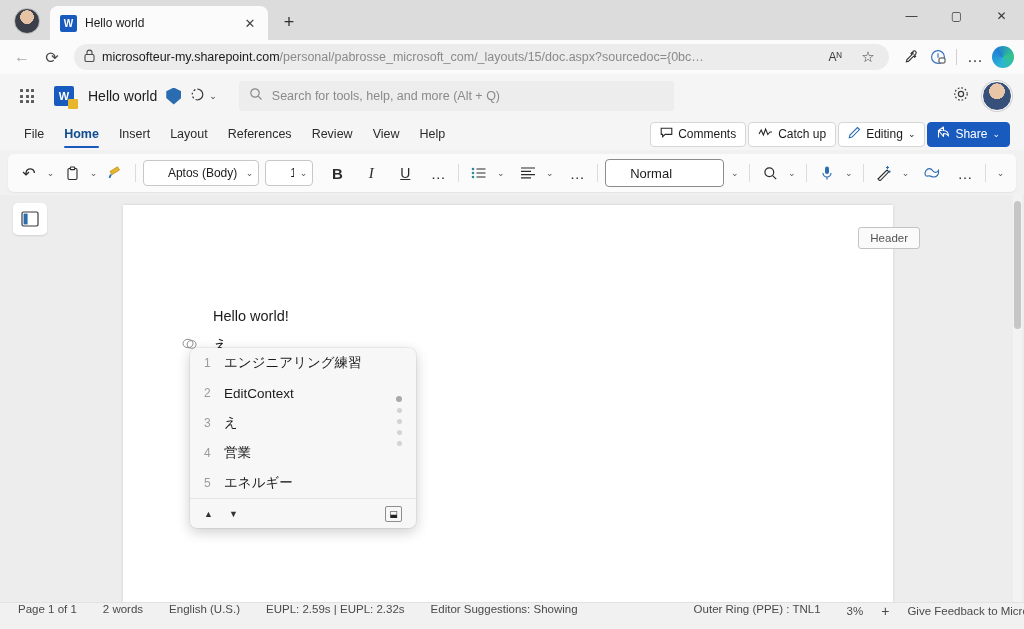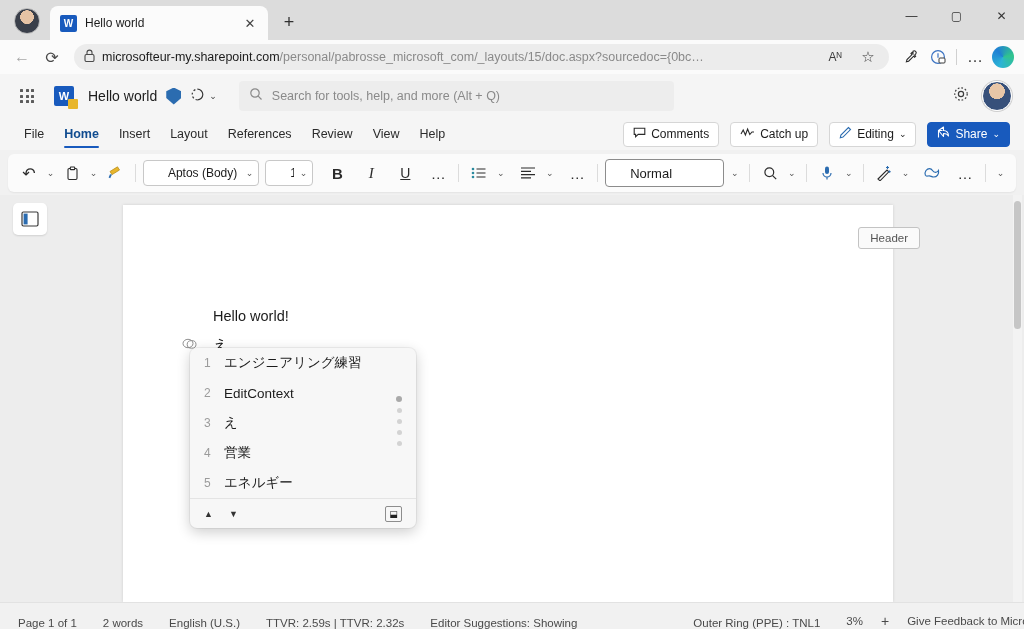--- a/index.html
+++ b/index.html
@@ -142,21 +142,21 @@
   }
   .rtab {
     font-size: 12.5px; color: #2b2b2b; padding: 4px 10px; border-radius: 4px;
     position: relative; white-space: nowrap;
   }
   .rtab.active { font-weight: bold; color: #0f4b8f; }
   .rtab.active::after {
     content: ""; position: absolute; left: 10px; right: 10px; bottom: -3px;
     height: 2px; background: #185abd; border-radius: 2px;
   }
-  .ribbon-right { margin-left: auto; display: flex; align-items: center; gap: 11px; }
+  .ribbon-right { margin-left: auto; display: flex; align-items: center; gap: 2px; }
   .rbtn {
     height: 25px; border: 1px solid #d6d6d6; border-radius: 4px; background: #fff;
     display: flex; align-items: center; gap: 5px; padding: 0 9px;
     font-size: 12px; color: #1b1b1b; white-space: nowrap;
   }
   .rbtn.primary { background: #185abd; border-color: #185abd; color: #fff; }
 
   
   .fmt-bar {
     position: absolute; left: 8px; top: 154px; width: 1008px; height: 38px;
@@ -253,21 +253,21 @@
     margin-left: auto; width: 17px; height: 16px;
     border: 1px solid #8d8d8d; border-radius: 2px;
     display: flex; align-items: center; justify-content: center;
     font-size: 9px; color: #222;
   }
 
   
   .statusbar {
     position: absolute; left: 0; bottom: 0; width: 1024px; height: 27px;
     background: #f1f1f1; border-top: 1px solid #e2e2e2;
-    display: flex; align-items: flex-end; padding: 0 18px; gap: 26px;
+    display: flex; align-items: flex-start; padding: 0 18px; gap: 26px;
     font-size: 11.5px; color: #4a4a4a; white-space: nowrap;
   }
   .status-right { margin-left: auto; display: flex; align-items: center; gap: 18px; }
   .zoom-plus { font-size: 14px; color: #4a4a4a; }
 
   
   .watermark {
     position: absolute; left: 712px; top: 578px;
     font-family: "Liberation Serif", "DejaVu Serif", serif;
     font-size: 38px; color: #e8232a; letter-spacing: 1px;
@@ -567,21 +567,21 @@
       <span class="arrow">▲</span>
       <span class="arrow">▼</span>
       <span class="pin">⬓</span>
     </div>
   </div>
 
   <div class="statusbar">
     <span>Page 1 of 1</span>
     <span>2 words</span>
     <span>English (U.S.)</span>
-    <span>TTVR: 2.59s | TTVR: 2.32s</span>
+    <span>EUPL: 2.59s | EUPL: 2.32s</span>
     <span>Editor Suggestions: Showing</span>
     <span style="margin-left:90px">Outer Ring (PPE) : TNL1</span>
     <span class="status-right">
       <span>3%</span>
       <span class="zoom-plus">+</span>
       <span>Give Feedback to Microsoft</span>
     </span>
   </div>
 
 

